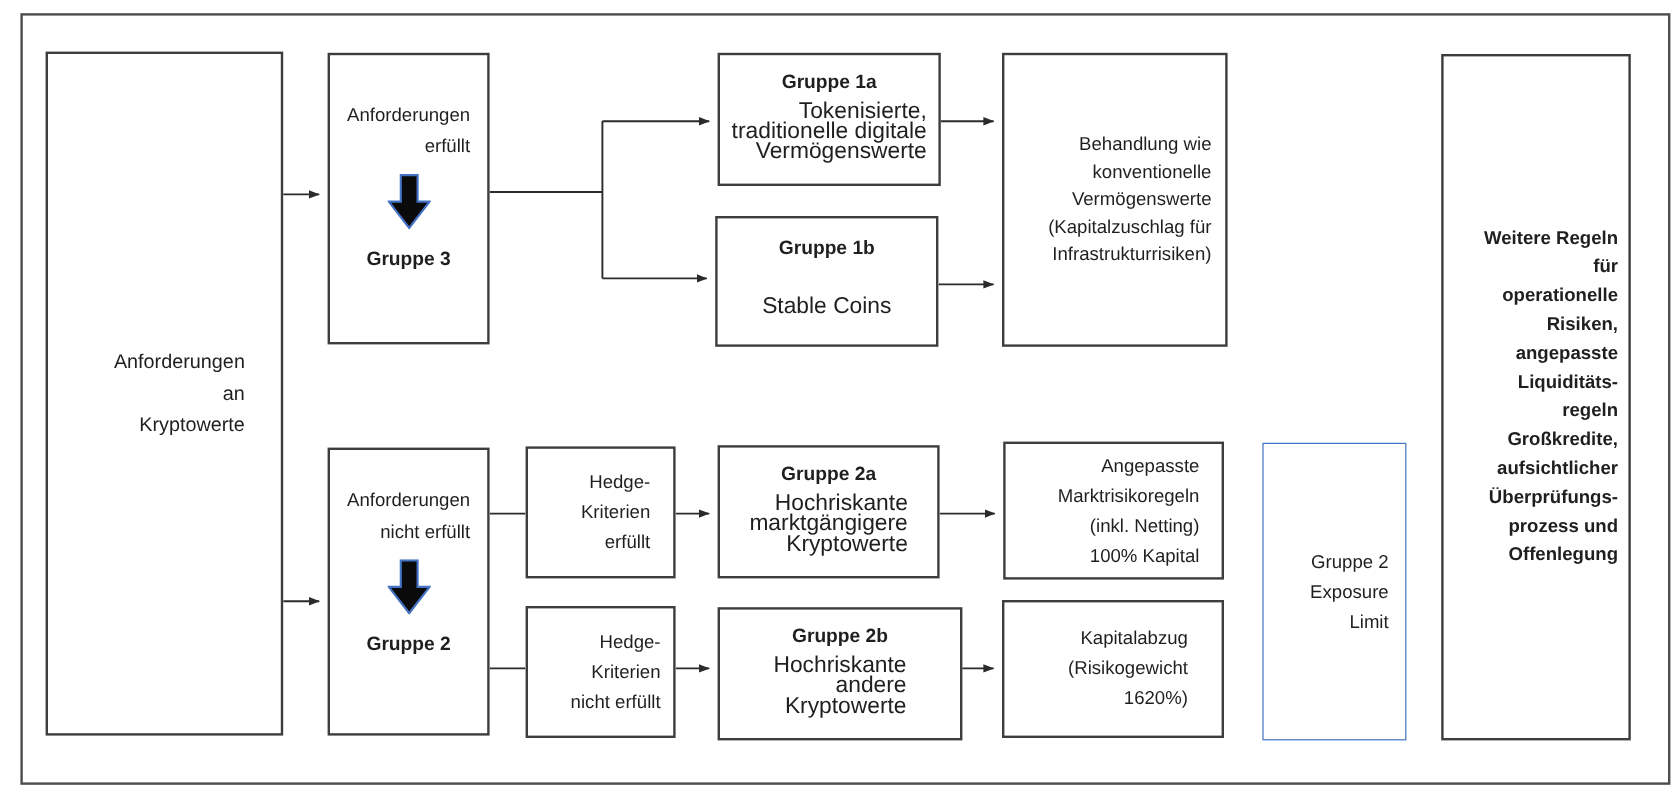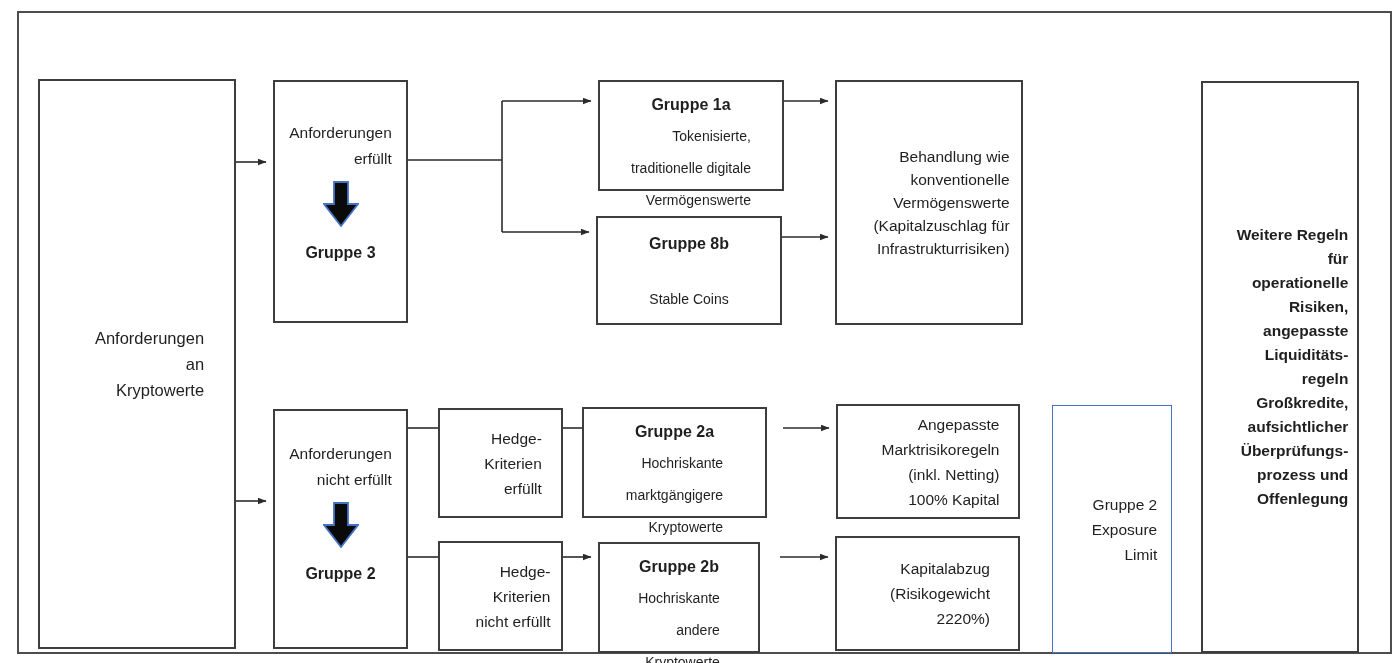--- a/index.html
+++ b/index.html
@@ -18,28 +18,27 @@
   }
   .box{
     position:absolute;
     border:2px solid #3d3d3d;
     background:#ffffff;
     box-sizing:border-box;
     display:flex;
     flex-direction:column;
     align-items:center;
     text-align:center;
-    margin-top:36px;
   }
   .box.center{justify-content:center;padding-left:25px;}
   .pre{white-space:pre-line;text-align:right;}
   .txt{font-size:15.5px;line-height:25px;}
   .txt-lg{font-size:16.5px;line-height:26px;}
   .title{font-weight:bold;font-size:16px;line-height:24px;}
-  .body{font-size:14px;line-height:32px;}
+  .body{font-size:19px;line-height:17px;}
   .blue-border{border:1.5px solid #4472C4;}
   #connectors{position:absolute;left:0;top:0;width:1400px;height:663px;}
   .down-arrow{margin:0;display:block;}
 </style>
 </head>
 <body>
 
 <div id="canvas">
 
   <div class="frame" style="left:17px;top:11px;width:1371px;height:639px;"></div>
@@ -103,32 +102,32 @@
   </div>
 
   <div class="box" style="left:598px;top:44px;width:186px;height:111px;padding-top:11px;">
     <div class="title">Gruppe 1a</div>
     <div class="body pre" style="margin-top:3px;">Tokenisierte,
 traditionelle digitale
 Vermögenswerte</div>
   </div>
 
   <div class="box" style="left:596px;top:180px;width:186px;height:109px;padding-top:14px;">
-    <div class="title">Gruppe 8b</div>
+    <div class="title">Gruppe 1b</div>
     <div class="body pre" style="margin-top:27px;">Stable Coins</div>
   </div>
 
-  <div class="box" style="left:582px;top:371px;width:185px;height:111px;padding-top:11px;">
+  <div class="box" style="left:598px;top:371px;width:185px;height:111px;padding-top:11px;">
     <div class="title">Gruppe 2a</div>
     <div class="body pre" style="margin-top:3px;">Hochriskante
 marktgängigere
 Kryptowerte</div>
   </div>
 
-  <div class="box" style="left:598px;top:506px;width:162px;height:111px;padding-top:11px;">
+  <div class="box" style="left:598px;top:506px;width:204px;height:111px;padding-top:11px;">
     <div class="title">Gruppe 2b</div>
     <div class="body pre" style="margin-top:3px;">Hochriskante
 andere
 Kryptowerte</div>
   </div>
 
   <div class="box center" style="left:835px;top:44px;width:188px;height:245px;">
     <div class="txt pre" style="line-height:23px;">Behandlung wie
 konventionelle
 Vermögenswerte
@@ -139,21 +138,21 @@
   <div class="box center" style="left:836px;top:368px;width:184px;height:115px;">
     <div class="txt pre" style="line-height:25px;">Angepasste
 Marktrisikoregeln
 (inkl. Netting)
 100% Kapital</div>
   </div>
 
   <div class="box center" style="left:835px;top:500px;width:185px;height:115px;">
     <div class="txt pre" style="line-height:25px;">Kapitalabzug
 (Risikogewicht
-2220%)</div>
+1620%)</div>
   </div>
 
   <div class="box center blue-border" style="left:1052px;top:369px;width:120px;height:248px;">
     <div class="txt pre">Gruppe 2
 Exposure
 Limit</div>
   </div>
 
   <div class="box center" style="left:1201px;top:45px;width:158px;height:572px;">
     <div class="txt pre" style="line-height:24px;font-weight:bold;">Weitere Regeln

